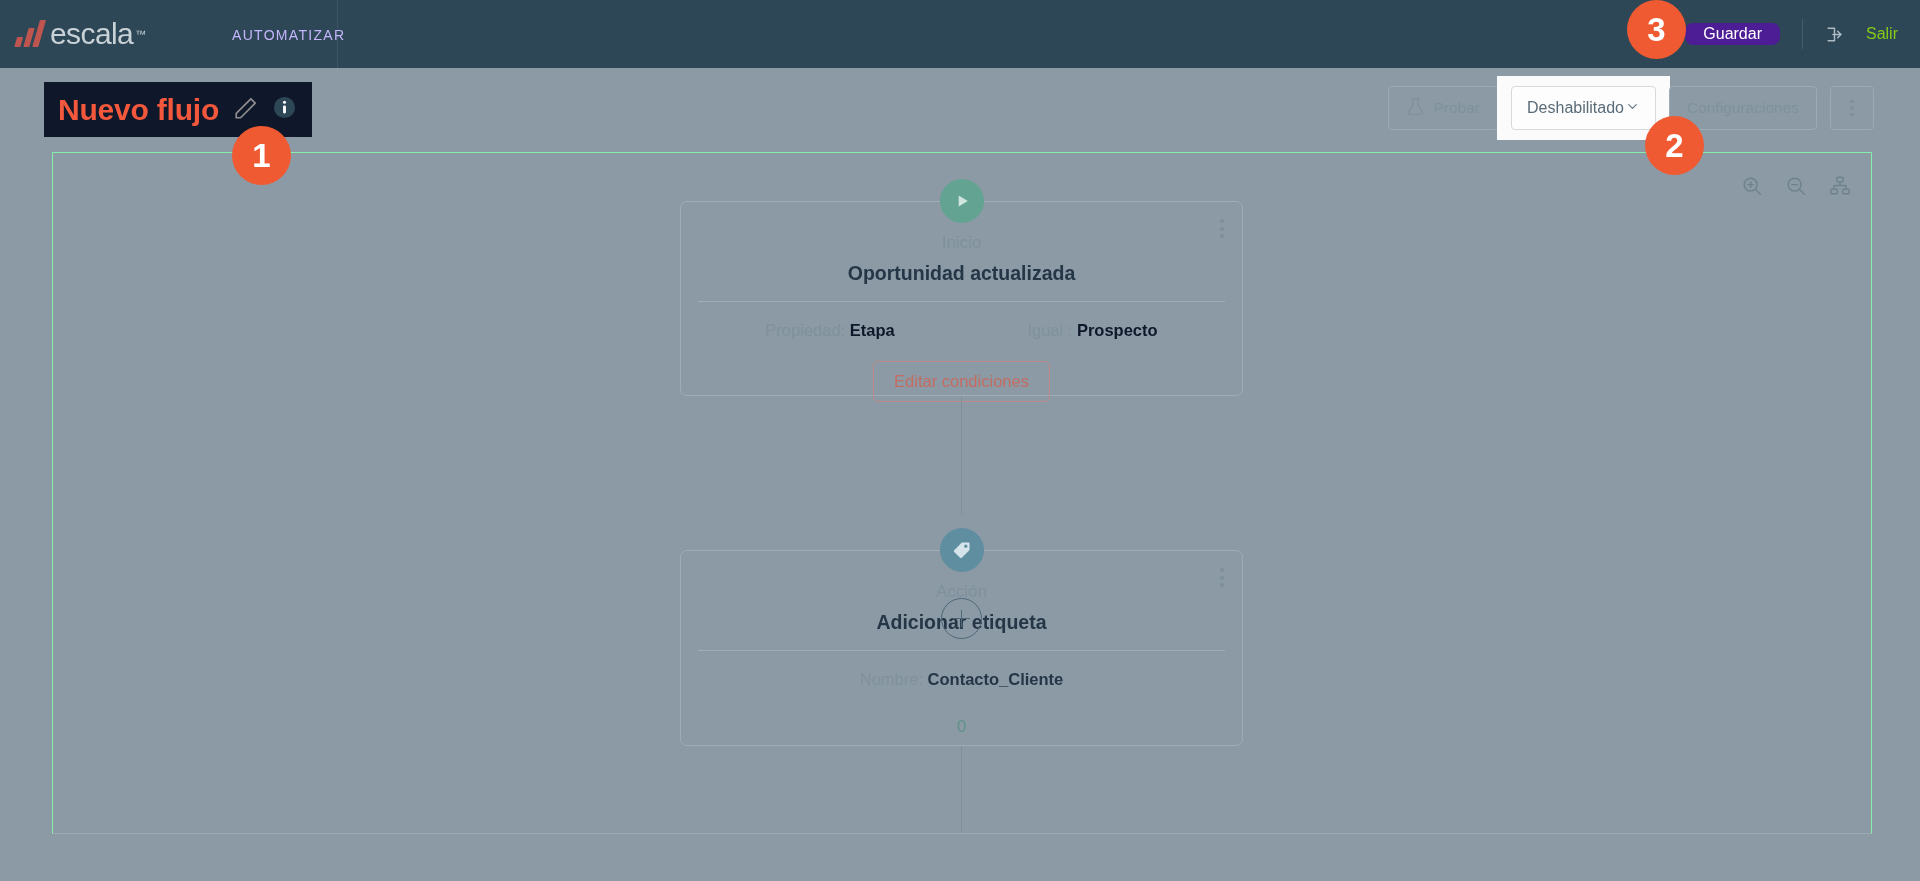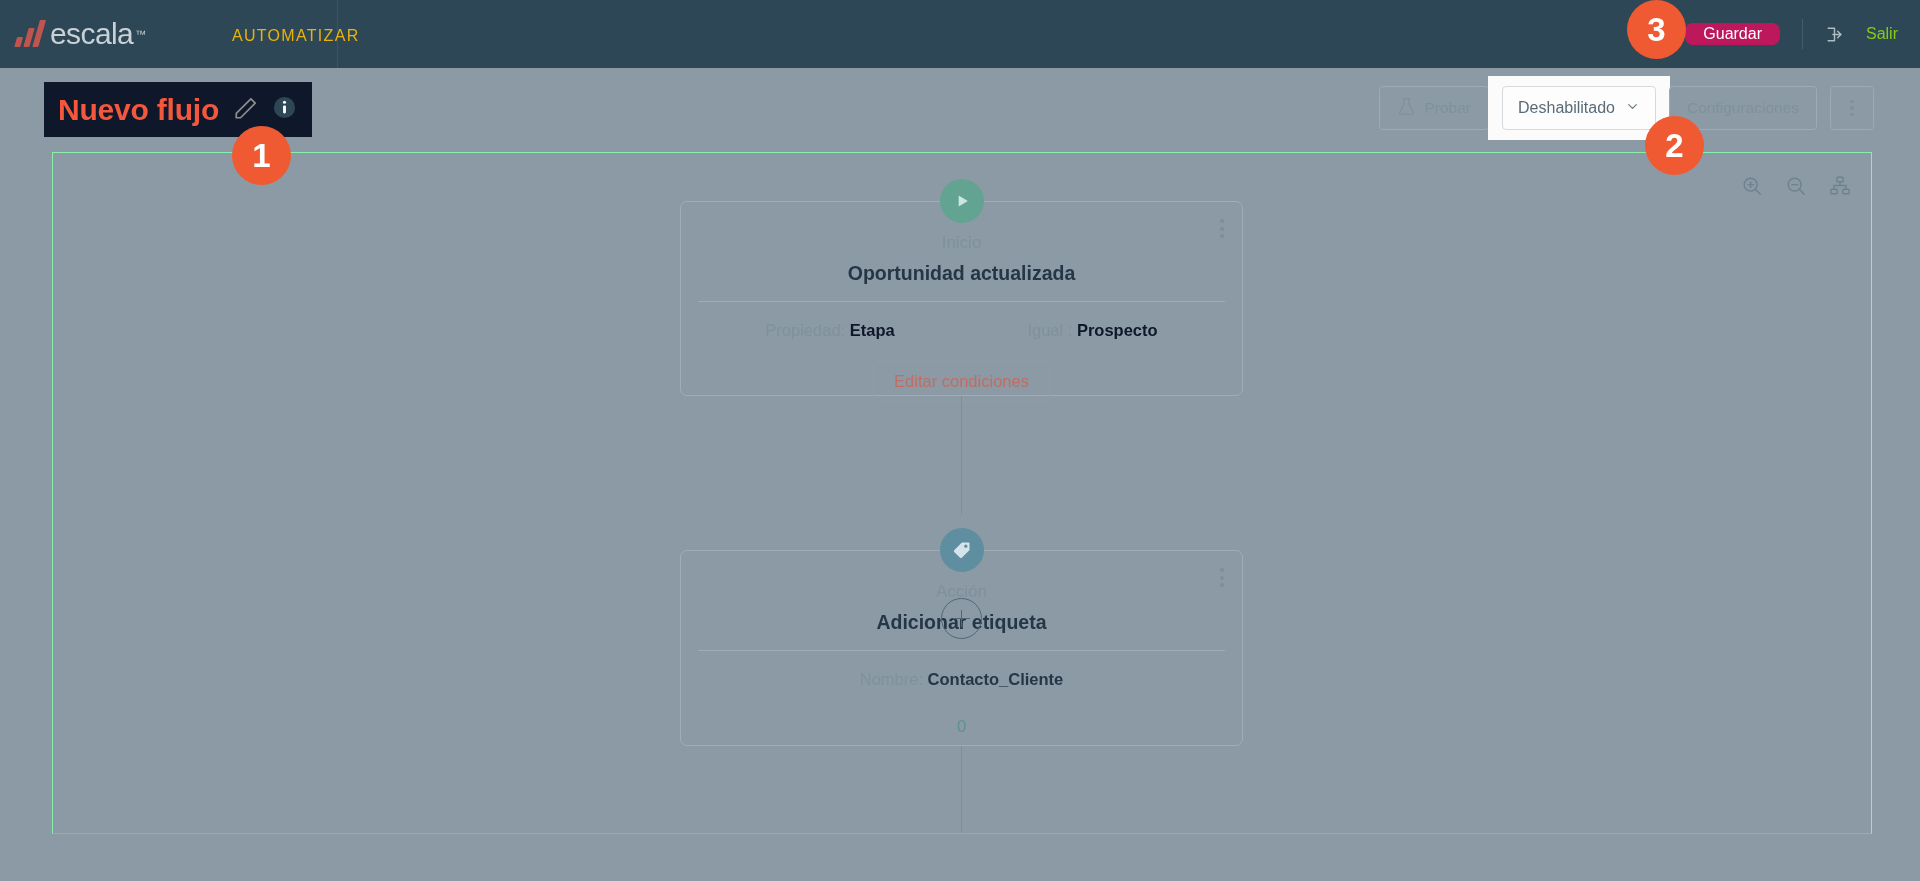--- a/index.html
+++ b/index.html
@@ -60,40 +60,40 @@
     letter-spacing: -0.6px;
     font-weight: 400;
   }
   .brand-tm {
     color: #c8d1d6;
     font-size: 11px;
     vertical-align: super;
     margin-left: 2px;
   }
   .nav-section {
-    color: #eab308;
-    font-size: 16px;
+    color: #c4b5fd;
+    font-size: 14px;
     letter-spacing: 1.3px;
     margin-left: 0;
     padding-left: 0;
     position: absolute;
     left: 232px;
     top: 27px;
   }
 
   .nav-right {
     position: absolute;
     right: 0; top: 0;
     height: 68px;
     display: flex;
     align-items: center;
     padding-right: 22px;
   }
   .btn-guardar {
-    background: #be185d;
+    background: #4c1d95;
     color: #ffffff;
     border: none;
     border-radius: 8px;
     font-size: 16px;
     font-family: "Liberation Sans", sans-serif;
     padding: 2px 18px;
     cursor: pointer;
   }
   .nav-div {
     width: 1px;
@@ -186,21 +186,21 @@
     border: 1px solid #d5dade;
     border-radius: 4px;
     background: #fdfdfd;
     color: #5a6b78;
     font-size: 16px;
     font-family: "Liberation Sans", sans-serif;
     height: 44px;
     padding: 0 15px;
     display: flex;
     align-items: center;
-    gap: 10px;
+    gap: 1px;
     cursor: pointer;
   }
   .kebab-btn {
     border: 1px solid #9bacb6;
     border-radius: 4px;
     background: transparent;
     width: 44px; height: 44px;
     display: flex;
     align-items: center;
     justify-content: center;

